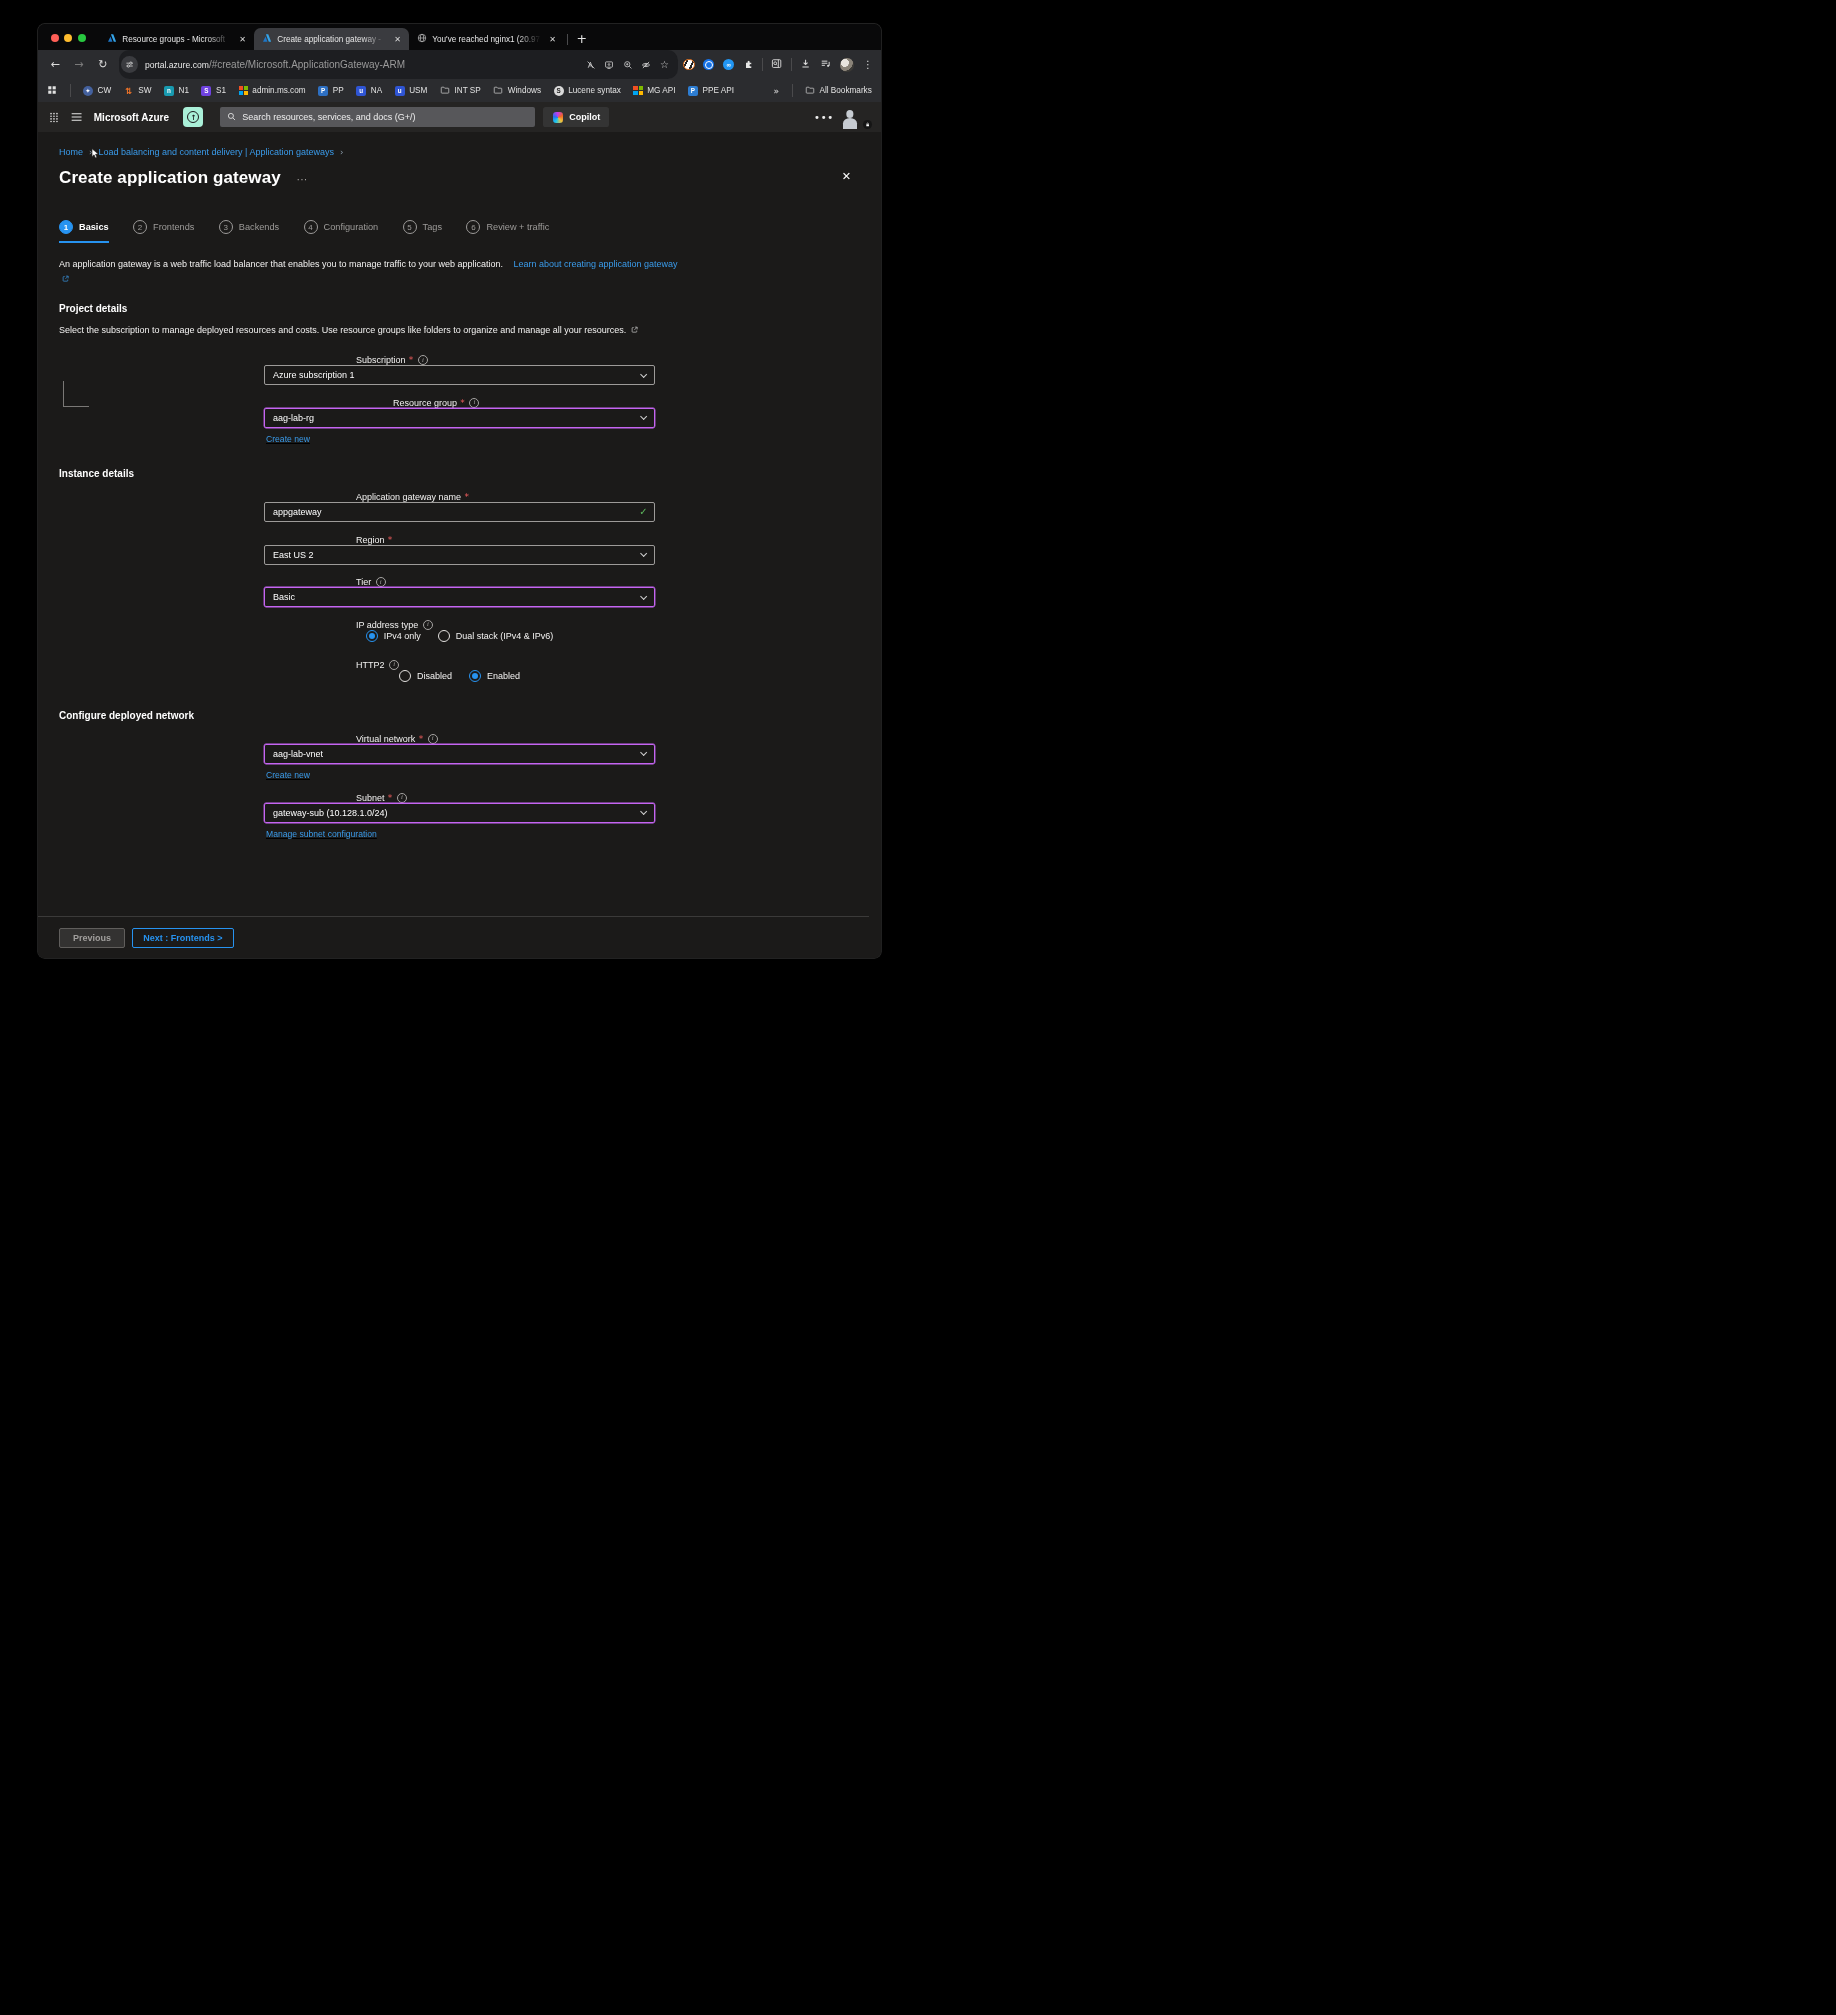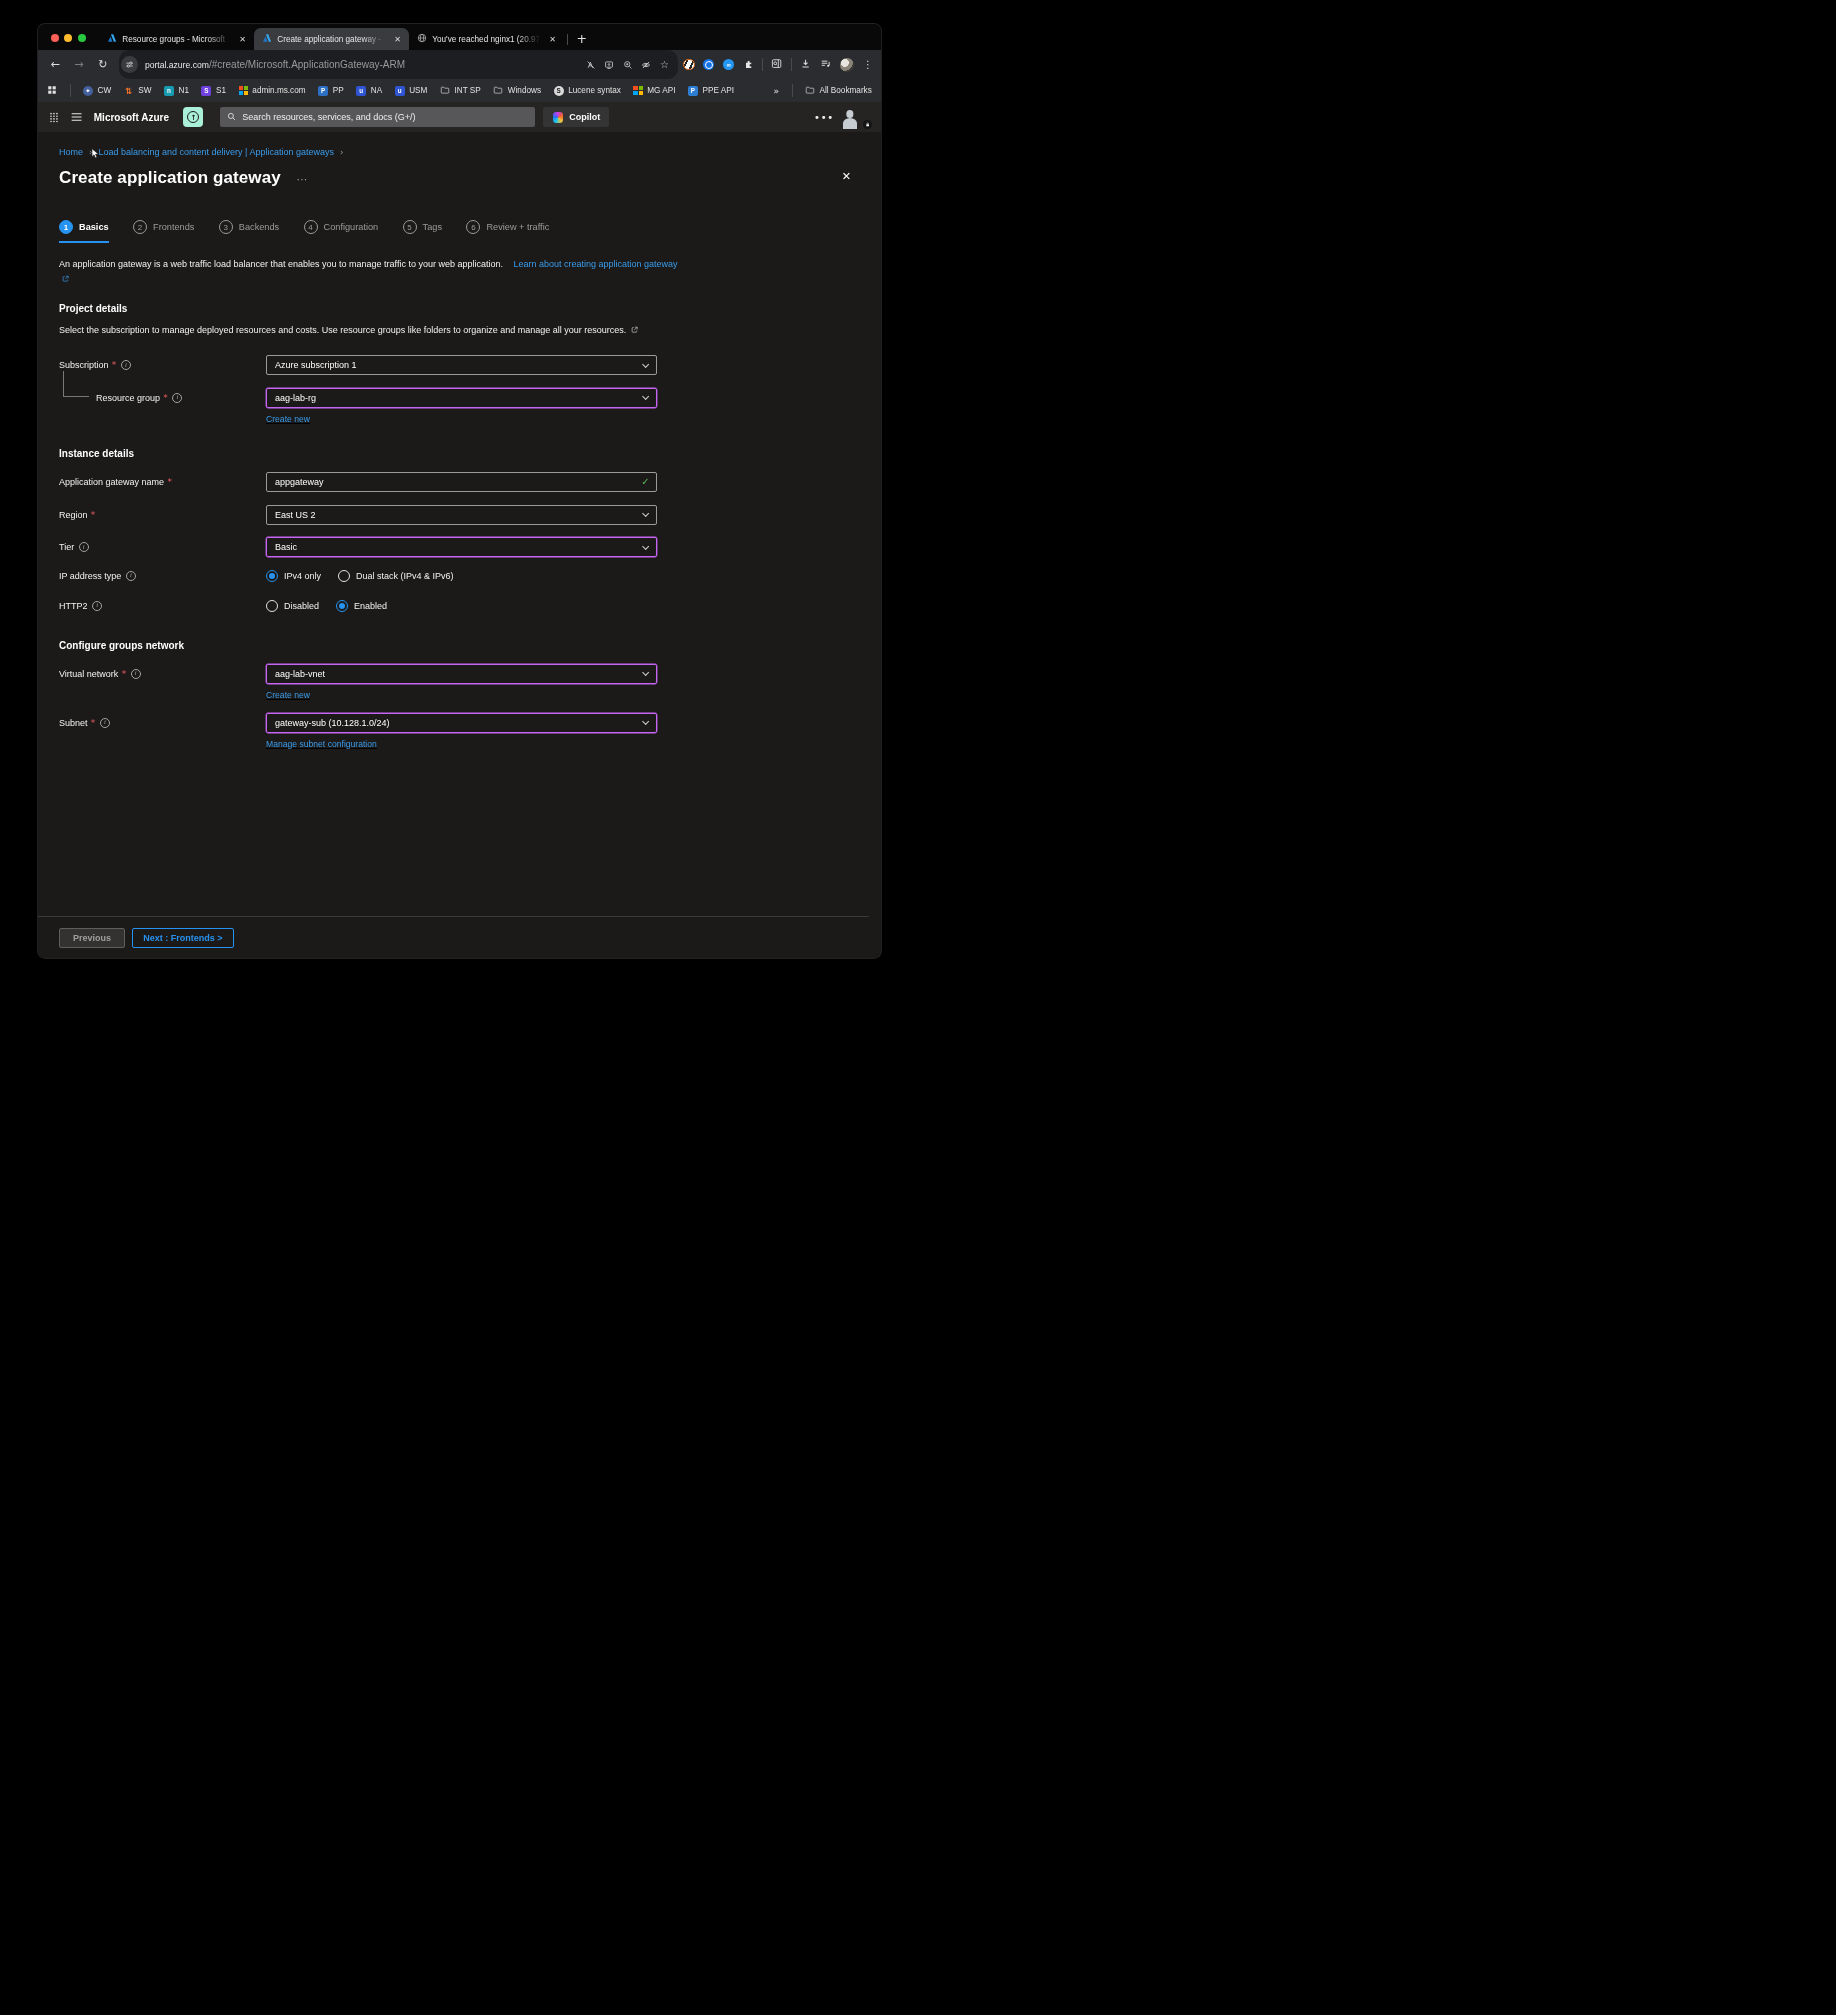--- a/index.html
+++ b/index.html
@@ -105,21 +105,21 @@
   .step.active .step-label{color:#fff;font-weight:bold;}
 
   .intro{margin-top:13px;max-width:620px;color:var(--txt);font-size:9px;line-height:1.62;}
   .link{color:var(--link);}
   .intro .link{padding-left:8px;}
   .ext-ic{display:inline-block;vertical-align:-0.7px;margin-left:2.6px;}
   .section-h{margin-top:16px;color:#fff;font-size:10px;font-weight:bold;}
   .section-sub{margin-top:8.6px;max-width:620px;color:var(--txt);font-size:9px;line-height:1.62;}
 
   .form{margin-top:17px;}
-  .frow{display:flex;align-items:center;margin-bottom:12.5px;position:relative;}
+  .frow{display:flex;align-items:center;margin-bottom:12.5px;position:relative;flex-direction:column;}
   .flabel{width:207px;flex-shrink:0;display:flex;align-items:center;gap:4.6px;color:var(--txt);font-size:9px;}
   .req{color:var(--red);margin-left:-1.3px;}
   .info-ic{width:10px;height:10px;border-radius:50%;border:0.7px solid #a5a3a1;color:#a5a3a1;font-size:6.6px;line-height:1;display:inline-flex;align-items:center;justify-content:center;font-family:"Liberation Serif",serif;font-style:italic;flex-shrink:0;}
   .info-ic::before{content:"i";}
   .fctrl{width:391px;position:relative;}
   .selectbox,.textbox{height:20px;border:0.7px solid #9d9b99;border-radius:2px;background:transparent;display:flex;align-items:center;padding:0 22.4px 0 8px;color:#fff;font-size:9px;}
   .dirty{border-color:var(--purple);box-shadow:0 0 0 0.4px var(--purple);}
   .chev{position:absolute;right:8.6px;top:6.6px;width:5.3px;height:5.3px;border-right:1px solid #d0d0d0;border-bottom:1px solid #d0d0d0;transform:rotate(45deg);}
   .valid-check{position:absolute;right:7.3px;top:4px;color:var(--green);font-size:10px;}
   .link-row{margin:-8px 0 12.5px 207px;text-decoration:underline;}
@@ -574,21 +574,21 @@
               <span class="radio"></span>
               <span>Disabled</span>
             </span>
             <span class="radio-opt">
               <span class="radio sel"></span>
               <span>Enabled</span>
             </span>
           </div>
         </div>
 
-        <div class="section-h h-vnet">Configure groups network</div>
+        <div class="section-h h-vnet">Configure deployed network</div>
 
         <div class="frow">
           <div class="flabel">
             <span>Virtual network</span>
               <span class="req glyph">*</span>
             <span class="info-ic"></span>
           </div>
           <div class="fctrl">
             <div class="selectbox dirty">
               <span>aag-lab-vnet</span>

